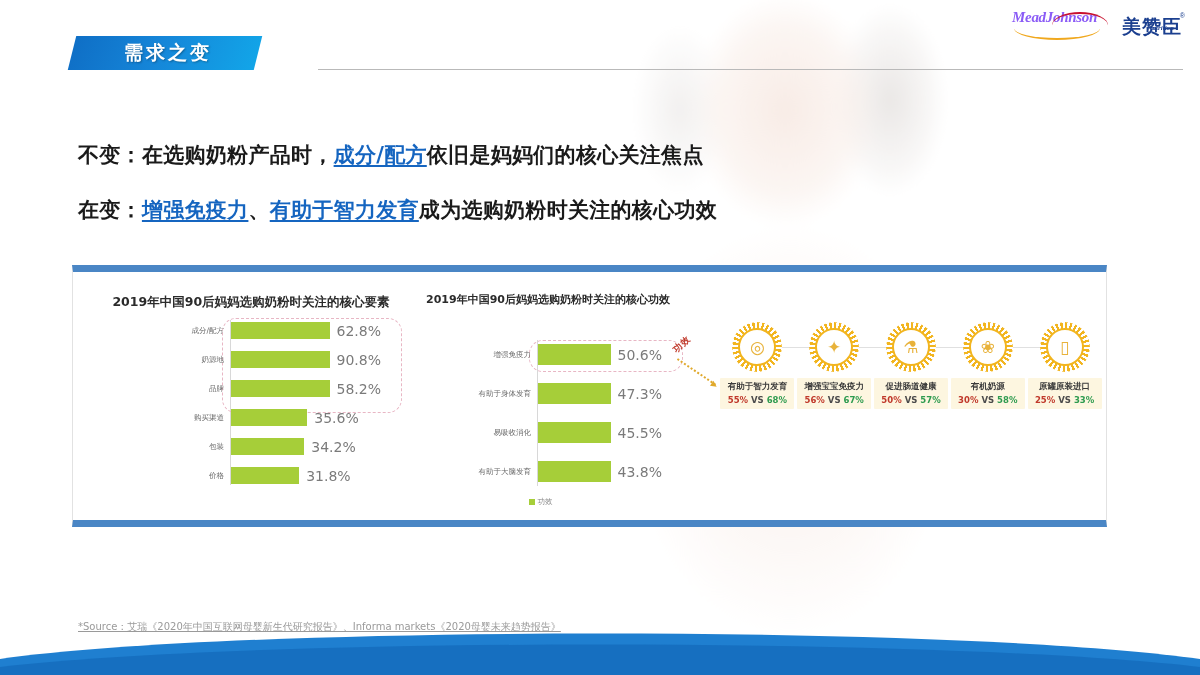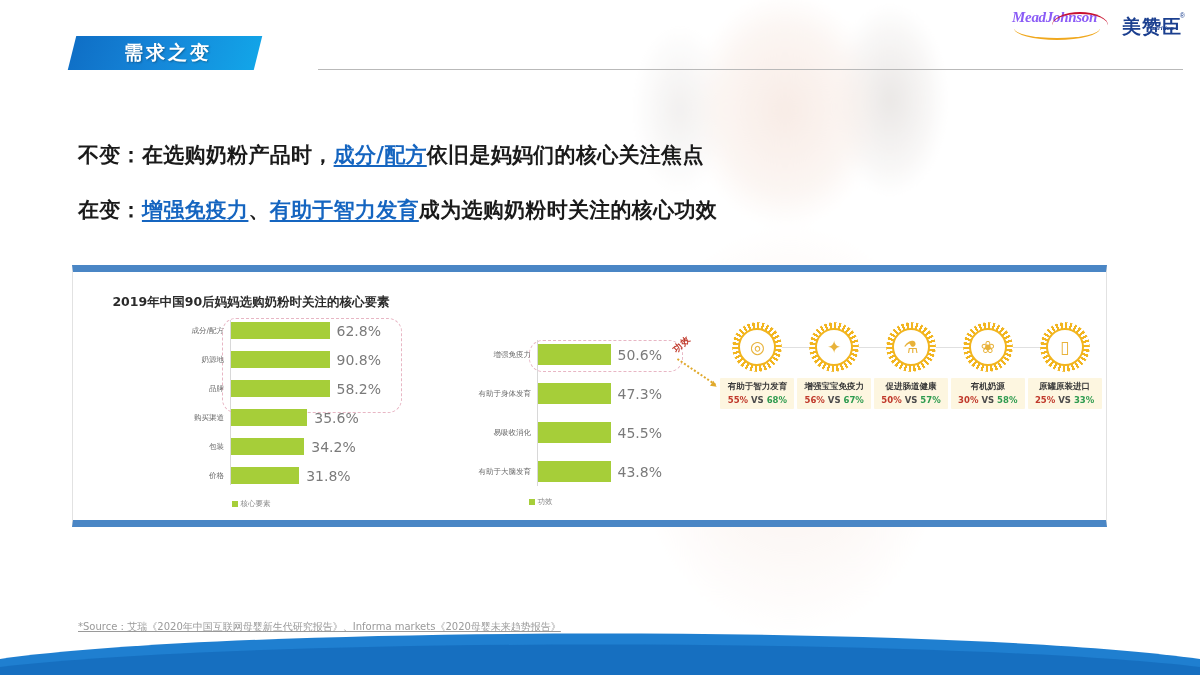--- a/index.html
+++ b/index.html
@@ -253,27 +253,24 @@
             <span class="bar-cat">包装</span>
             <div class="bar-fill" style="width: 48.8571%;"></div>
             <span class="bar-val">34.2%</span>
           </div>
           <div class="bar-row">
             <span class="bar-cat">价格</span>
             <div class="bar-fill" style="width: 45.4286%;"></div>
             <span class="bar-val">31.8%</span>
           </div>
         </div>
-      <div class="legend">
-        <span class="swatch"></span>
-        <span>核心要素</span>
-      </div>
     </div>
 
     <div id="chart-right">
+      <div class="chart-title">2019年中国90后妈妈选购奶粉时关注的核心功效</div>
       <div class="axis"></div>
       <div class="hl-box"></div>
       <div class="bars" id="bars-right">
           <div class="bar-row">
             <span class="bar-cat">增强免疫力</span>
             <div class="bar-fill" style="width: 90.3571%;"></div>
             <span class="bar-val">50.6%</span>
           </div>
           <div class="bar-row">
             <span class="bar-cat">有助于身体发育</span>

